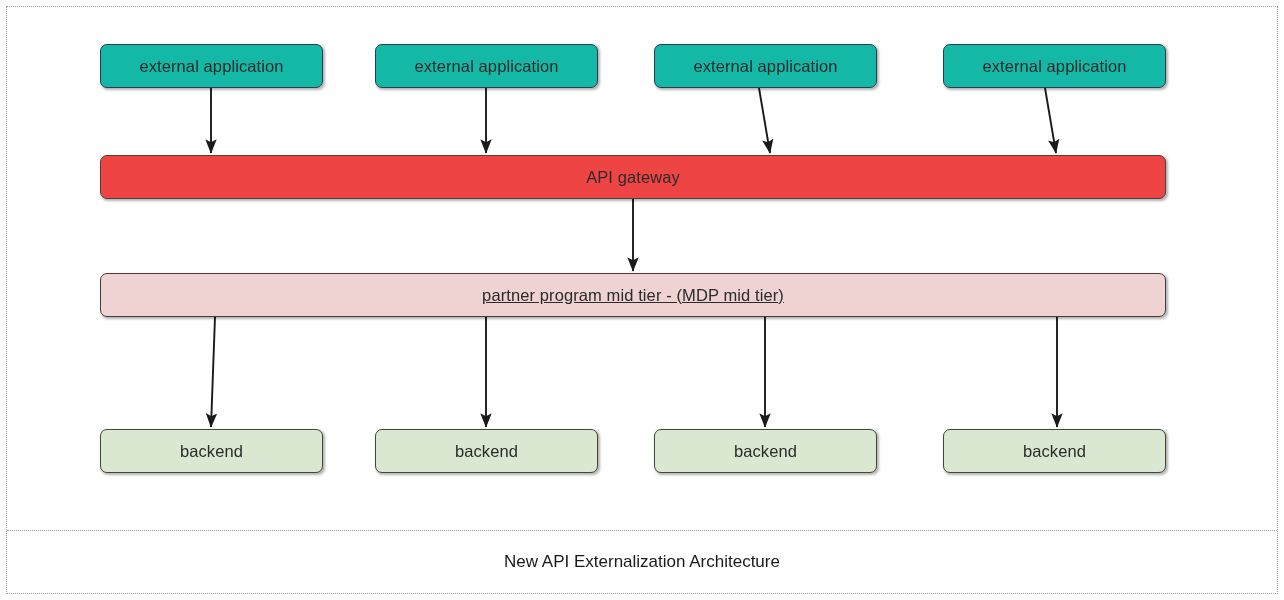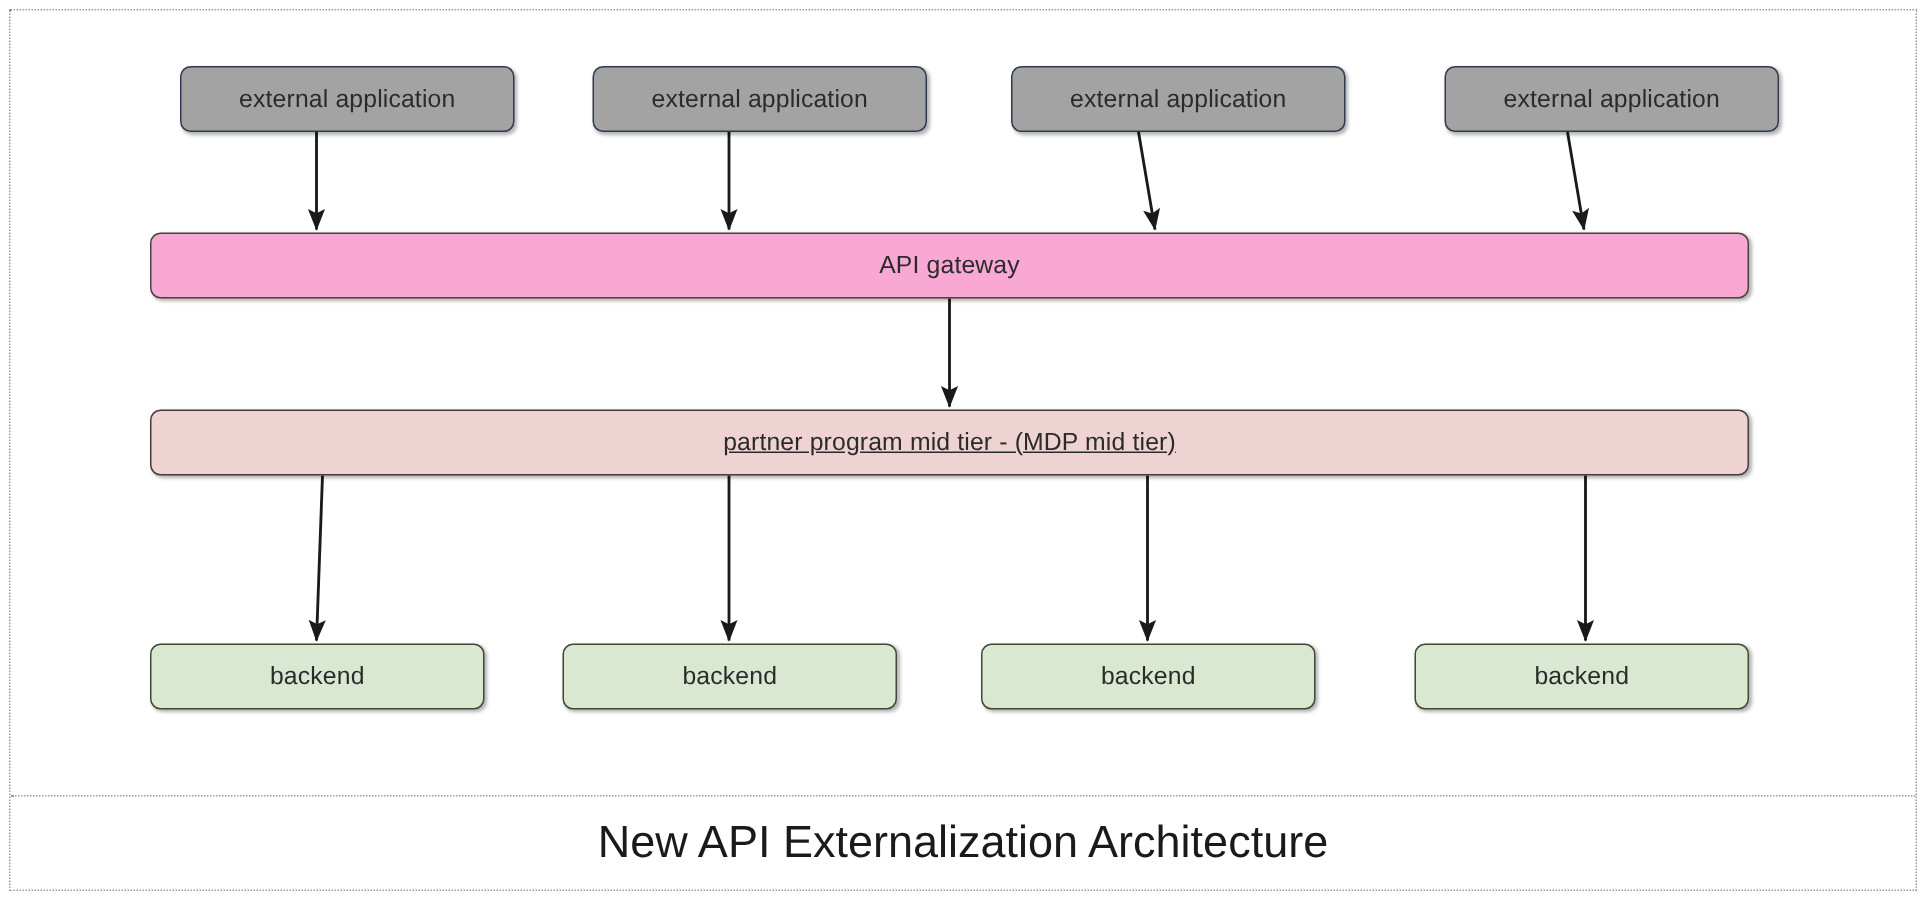--- a/index.html
+++ b/index.html
@@ -54,26 +54,25 @@
     display: flex;
     align-items: center;
     justify-content: center;
     font-size: 16.5px;
     color: #2b2b2b;
     letter-spacing: 0.1px;
     white-space: nowrap;
     box-shadow: 1.5px 1.5px 2.5px rgba(0,0,0,0.30);
   }
   .node.external {
-    background: #a3a3a3;
+    background: #14b8a6;
     border: 1.6px solid #2f3b52;
-    margin-left: 20px;
   }
   .node.gateway {
-    background: #f9a8d4;
+    background: #ef4444;
     border: 1.6px solid #4a453c;
     text-align: right;
   }
   .node.midtier {
     background: #efd2d2;
     border: 1.6px solid #4a3b3b;
   }
   .node.backend {
     background: #dae8d1;
     border: 1.6px solid #3e4a38;
@@ -81,21 +80,21 @@
   }
   .caption {
     position: absolute;
     left: 7px;
     top: 531px;
     width: 1270px;
     height: 62px;
     display: flex;
     align-items: center;
     justify-content: center;
-    font-size: 30px;
+    font-size: 17px;
     color: #1a1a1a;
   }
 </style>
 </head>
 <body>
 
 <div id="canvas">
 
   <div class="outer-frame"></div>
 

